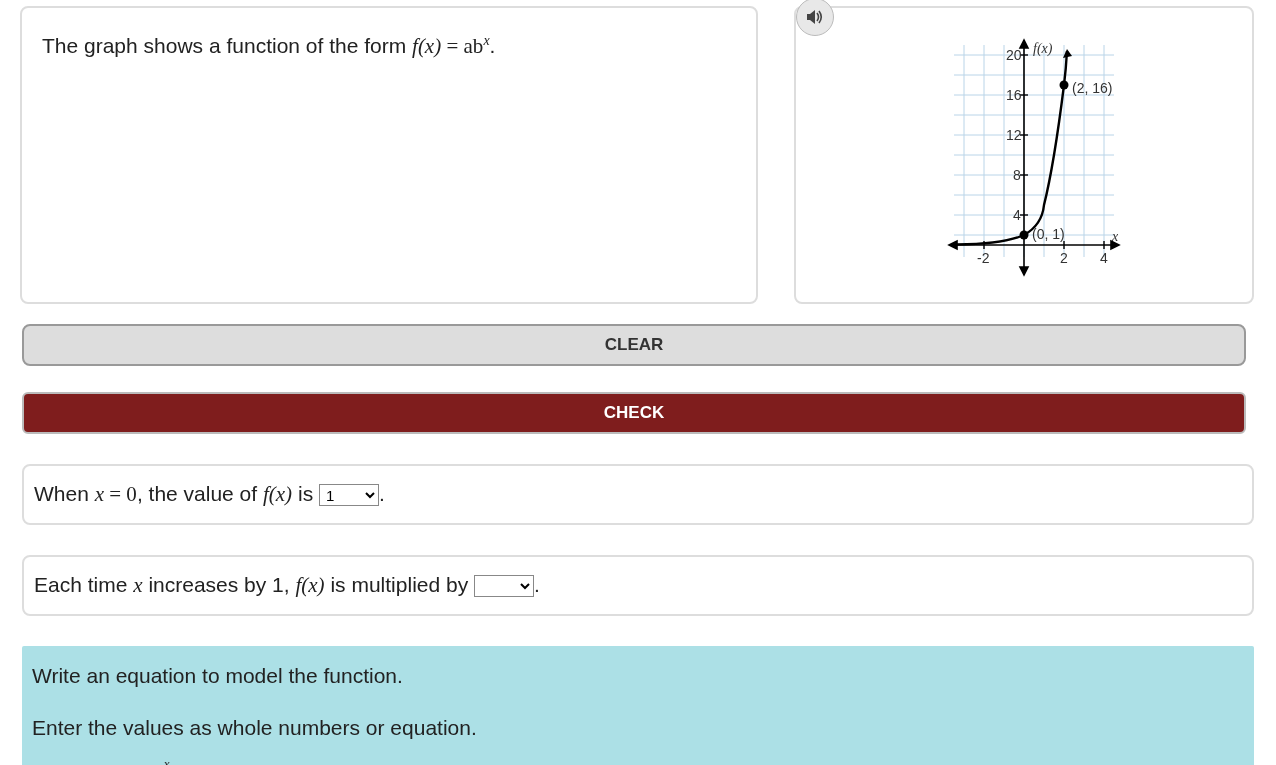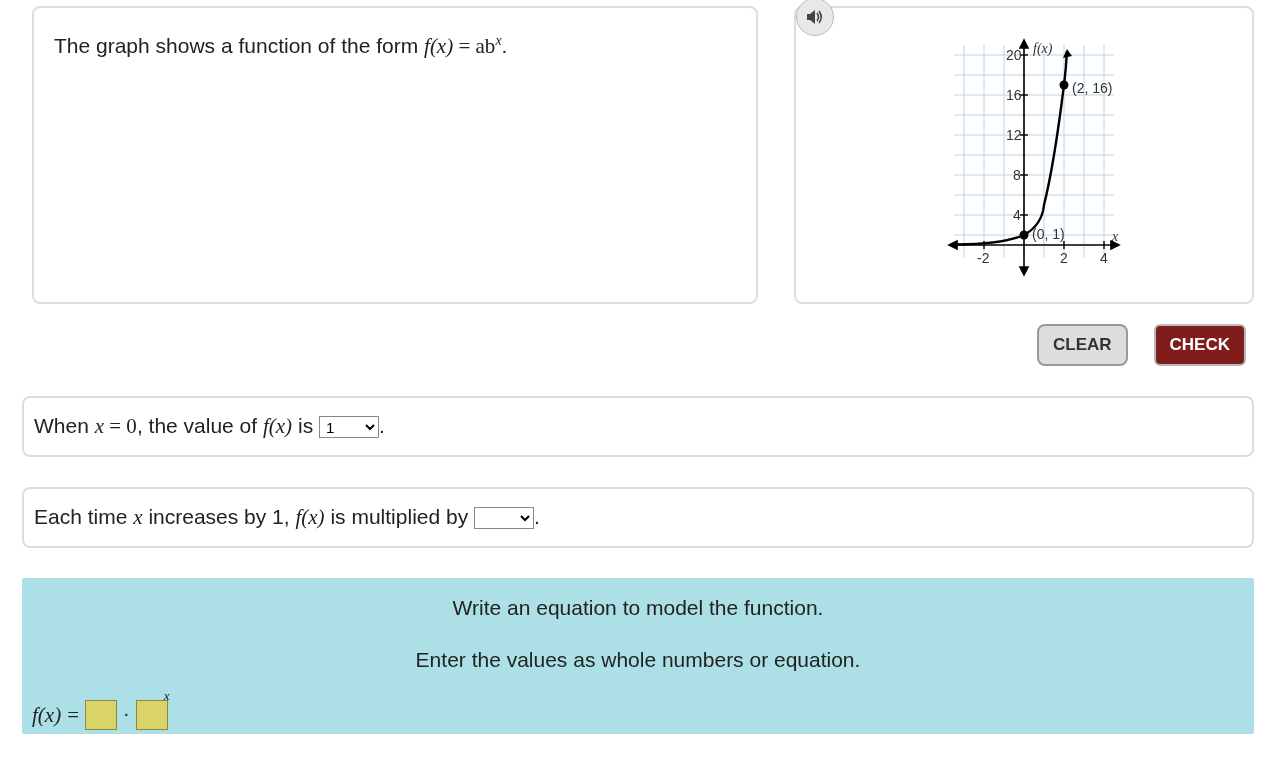--- a/index.html
+++ b/index.html
@@ -3,21 +3,21 @@
 <meta charset="utf-8">
 <style>
   * { box-sizing: border-box; }
   body {
     margin: 0;
     padding: 0;
     font-family: Arial, Helvetica, sans-serif;
     background: #fff;
     width: 1276px;
   }
-  .top-row { display: flex; padding: 0 22px 0 32px; gap: 36px; position: relative; }
+  .top-row { display: flex; padding: 0 22px 0 20px; gap: 36px; position: relative; }
   .question-panel {
     border: 2px solid #ddd;
     border-radius: 8px;
     padding: 24px 20px;
     flex: 1;
     min-height: 298px;
     position: relative;
     margin-top: 6px;
   }
   .question-panel p { font-size: 21px; color: #222; margin: 0 0 28px 0; line-height: 1.35; }
@@ -43,20 +43,21 @@
     background: #e8e8e8;
     display: flex; align-items: center; justify-content: center;
     cursor: pointer;
     z-index: 5;
   }
   .btn-row {
     display: flex;
     justify-content: flex-end;
     gap: 26px;
     padding: 20px 30px 0 22px;
+    flex-direction: column;
   }
   .btn {
     border: 2px solid #999;
     border-radius: 8px;
     padding: 9px 14px;
     font-size: 17px;
     font-weight: bold;
     font-family: Arial;
     cursor: pointer;
   }
@@ -71,21 +72,21 @@
     color: #222;
   }
   .equation-panel {
     background: #ace0e6;
     margin: 30px 22px 0 22px;
     border-radius: 2px;
     padding: 18px 10px 4px 10px;
     font-size: 21px;
     color: #222;
   }
-  .equation-panel p { margin: 0 0 28px 0; text-align: center; }
+  .equation-panel p { margin: 0 0 28px 0; }
   select {
     font-size: 15px;
     padding: 1px 2px;
     border: 1px solid #888;
     background: #fff;
     min-width: 60px;
     height: 22px;
   }
   .num-box {
     width: 32px; height: 30px;

